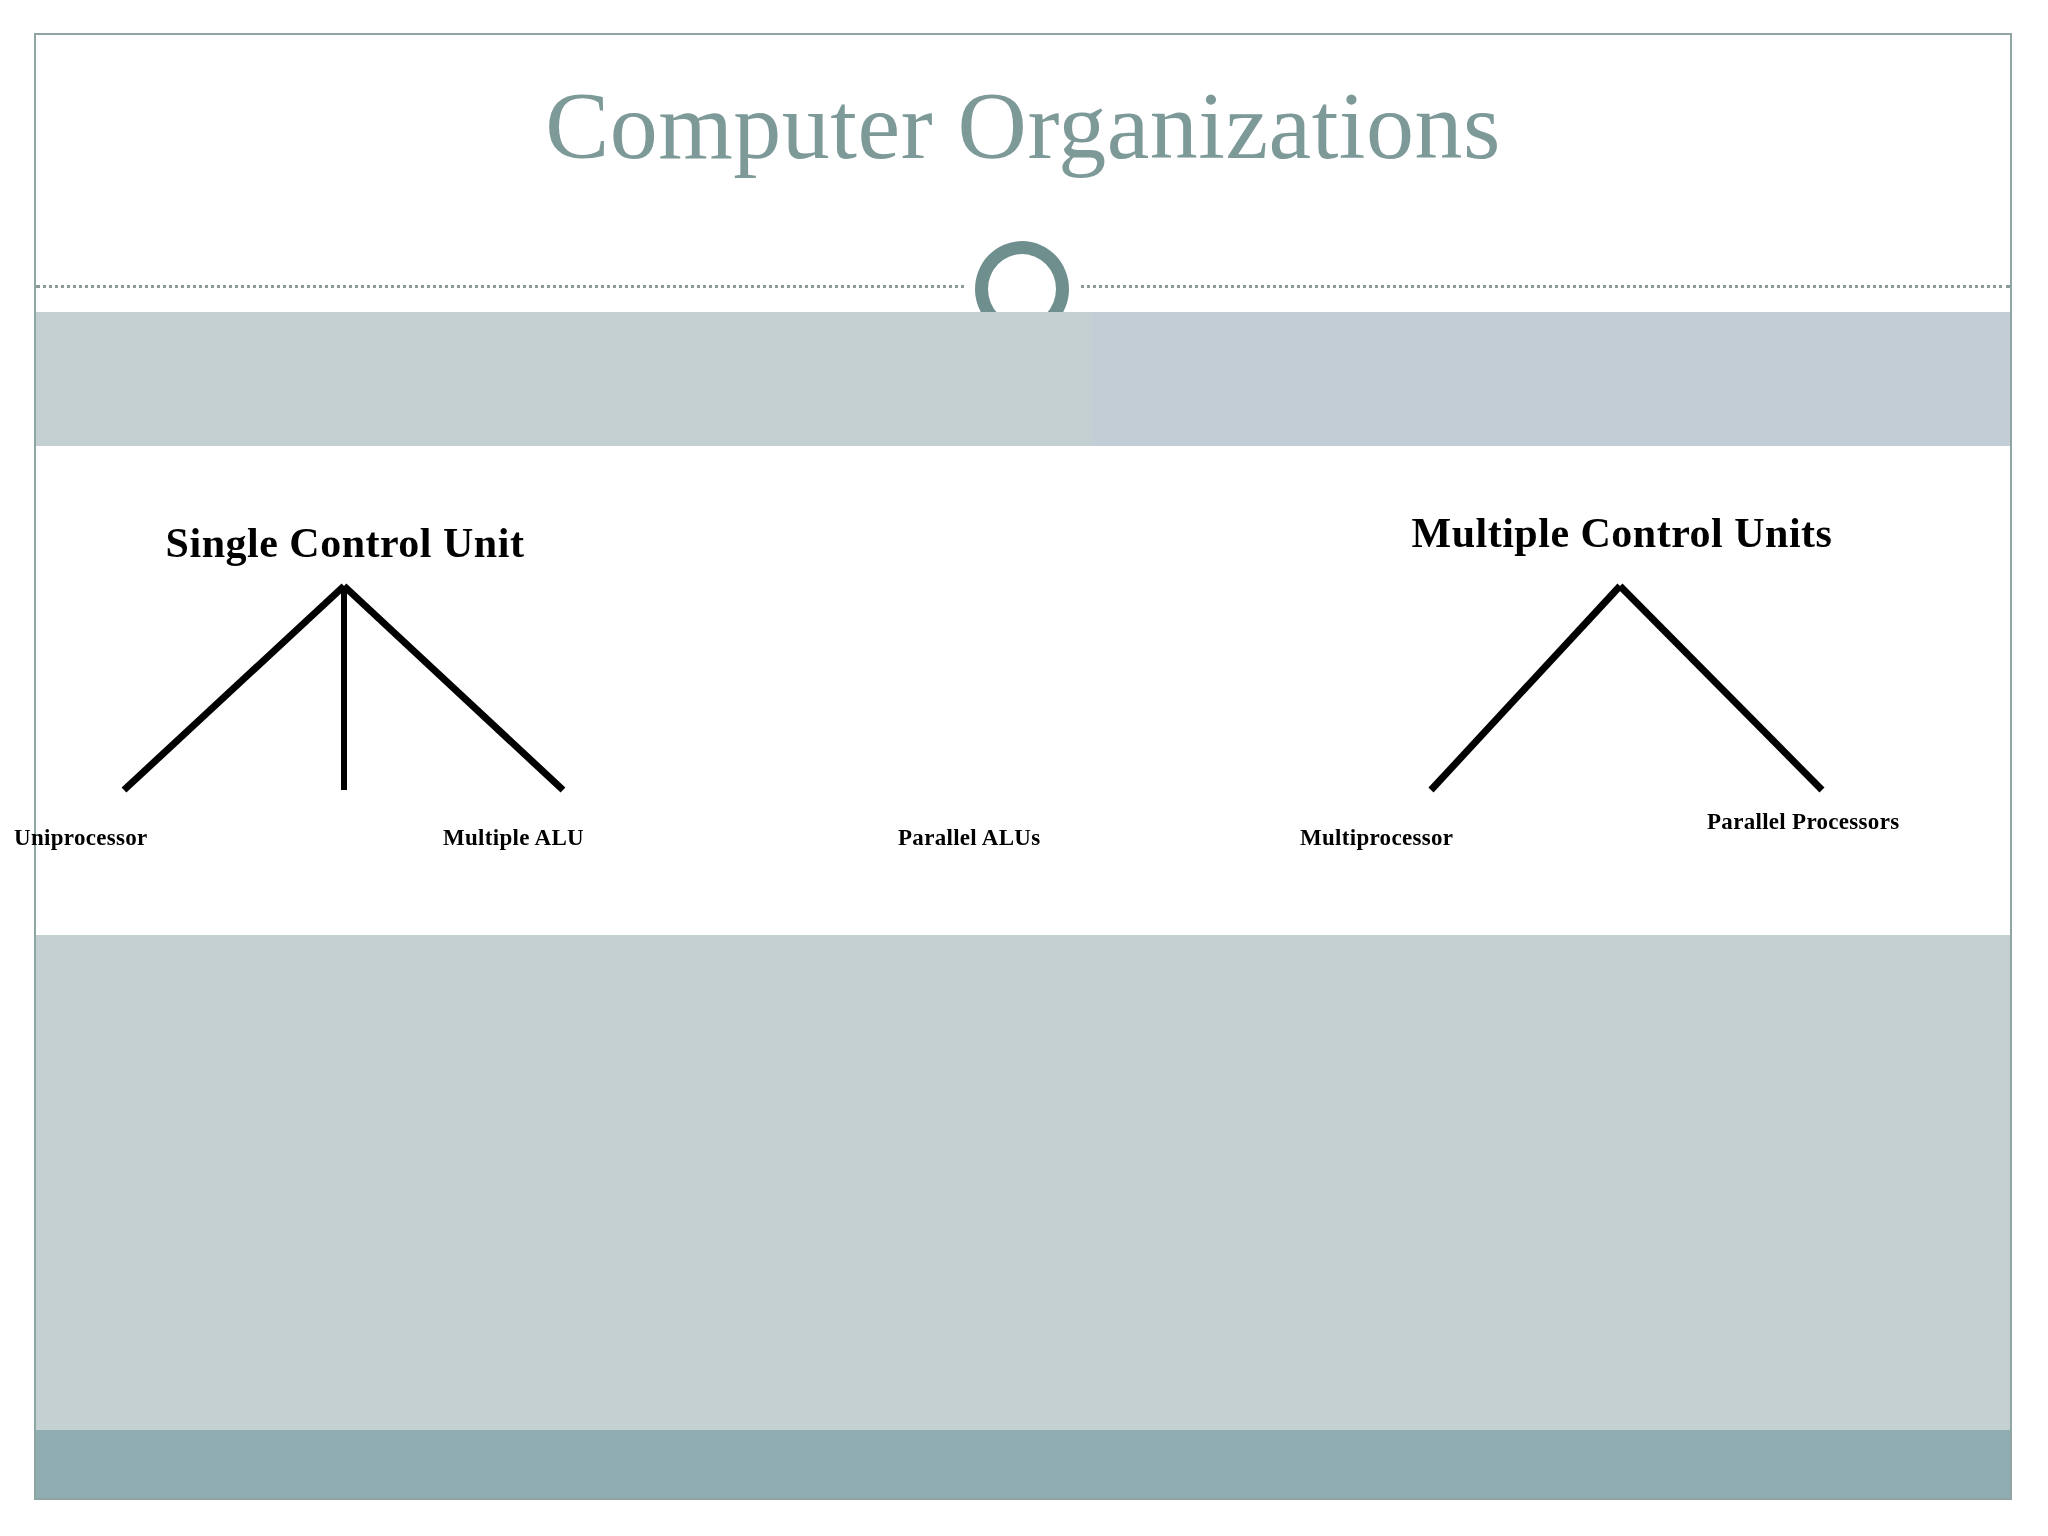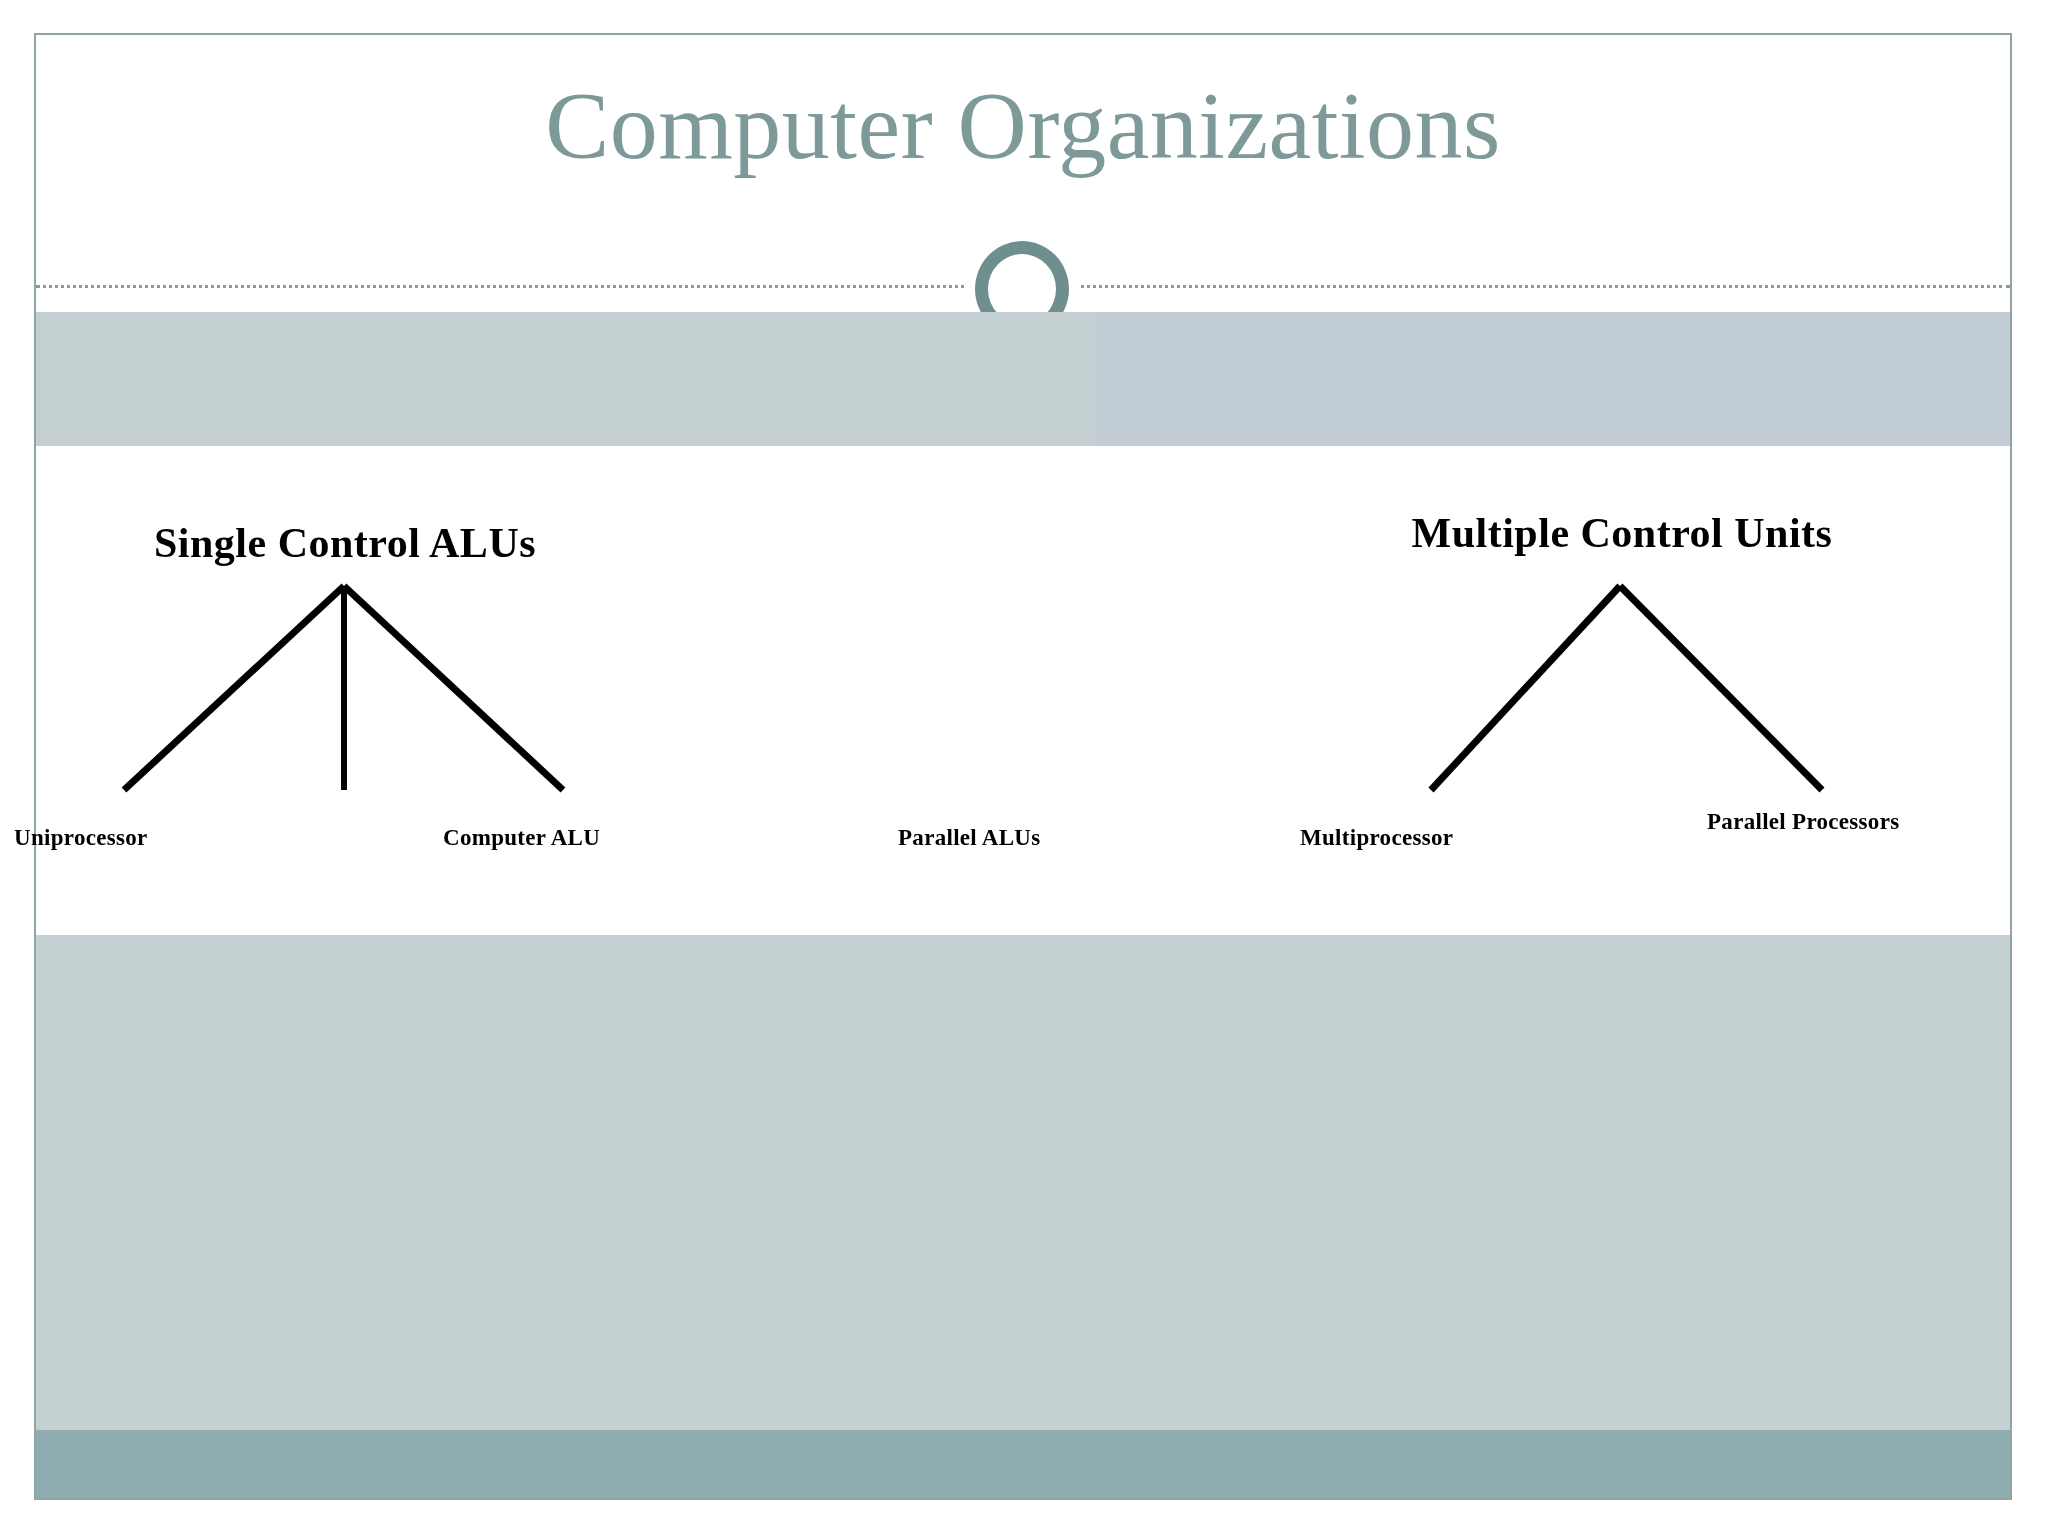--- a/index.html
+++ b/index.html
@@ -181,25 +181,25 @@
   <svg class="diagram-svg" width="2048" height="1536" style="position:absolute;left:0;top:0;pointer-events:none;">
 
     <line x1="344" y1="586" x2="124" y2="790" stroke="#000000" stroke-width="7"></line>
     <line x1="344" y1="586" x2="344" y2="790" stroke="#000000" stroke-width="6"></line>
     <line x1="344" y1="586" x2="563" y2="790" stroke="#000000" stroke-width="7"></line>
 
     <line x1="1620" y1="586" x2="1431" y2="790" stroke="#000000" stroke-width="7"></line>
     <line x1="1620" y1="586" x2="1822" y2="790" stroke="#000000" stroke-width="7"></line>
   </svg>
 
-  <div class="node-label node-root root-left">Single Control ALUs</div>
+  <div class="node-label node-root root-left">Single Control Unit</div>
   <div class="node-label node-root root-right">Multiple Control Units</div>
 
   <div class="node-label node-leaf leaf-uni">Uniprocessor</div>
-  <div class="node-label node-leaf leaf-pipe">Computer ALU</div>
+  <div class="node-label node-leaf leaf-pipe">Multiple ALU</div>
   <div class="node-label node-leaf leaf-pal">Parallel ALUs</div>
   <div class="node-label node-leaf leaf-mult">Multiprocessor</div>
   <div class="node-label node-leaf leaf-ppro">Parallel Processors</div>
 
   <div class="panel-lower"></div>
 
   <div class="panel-footer"></div>
 
 </div>
 

